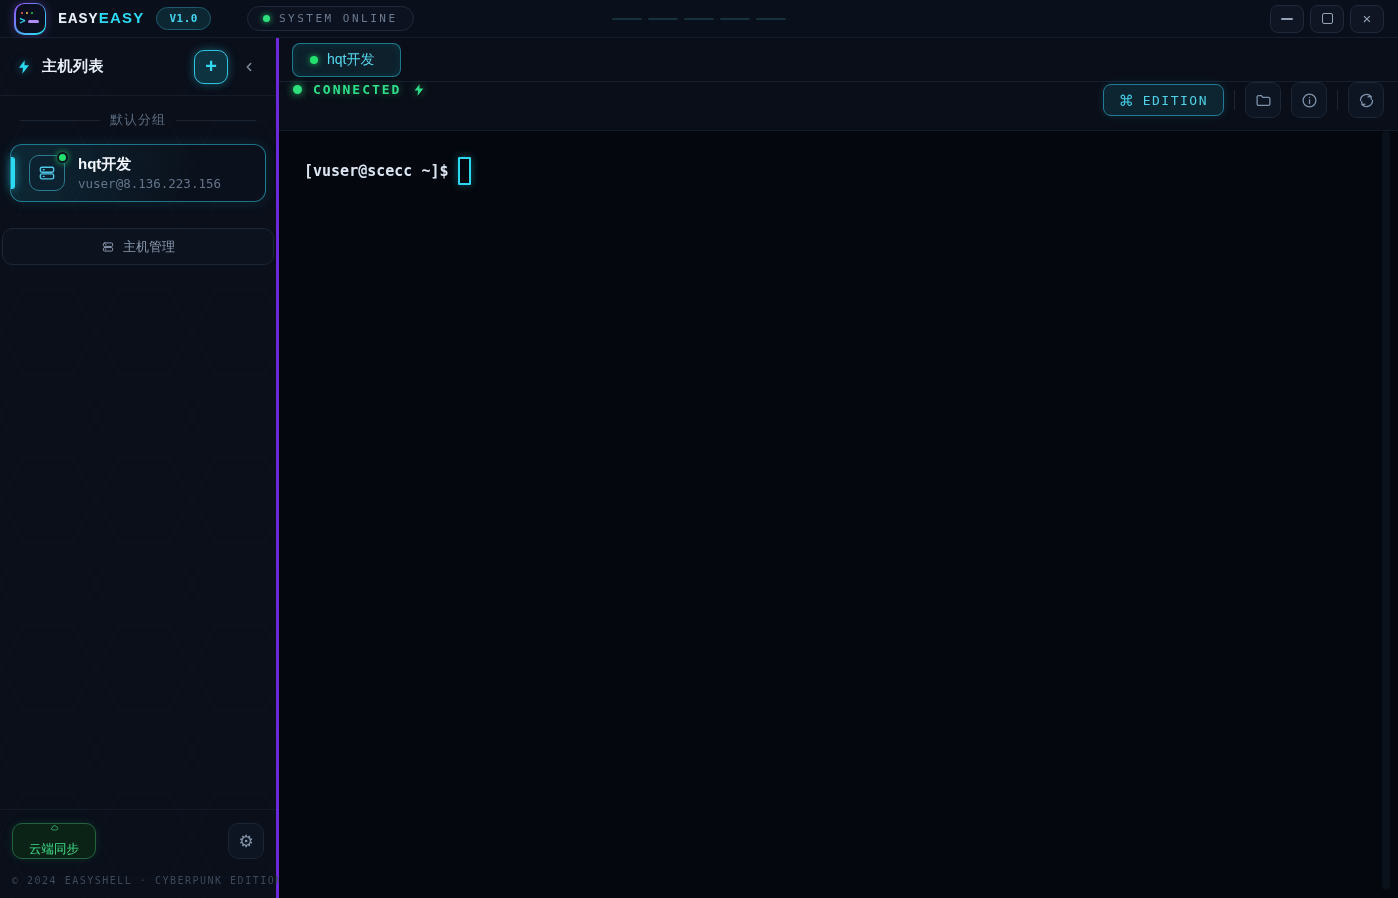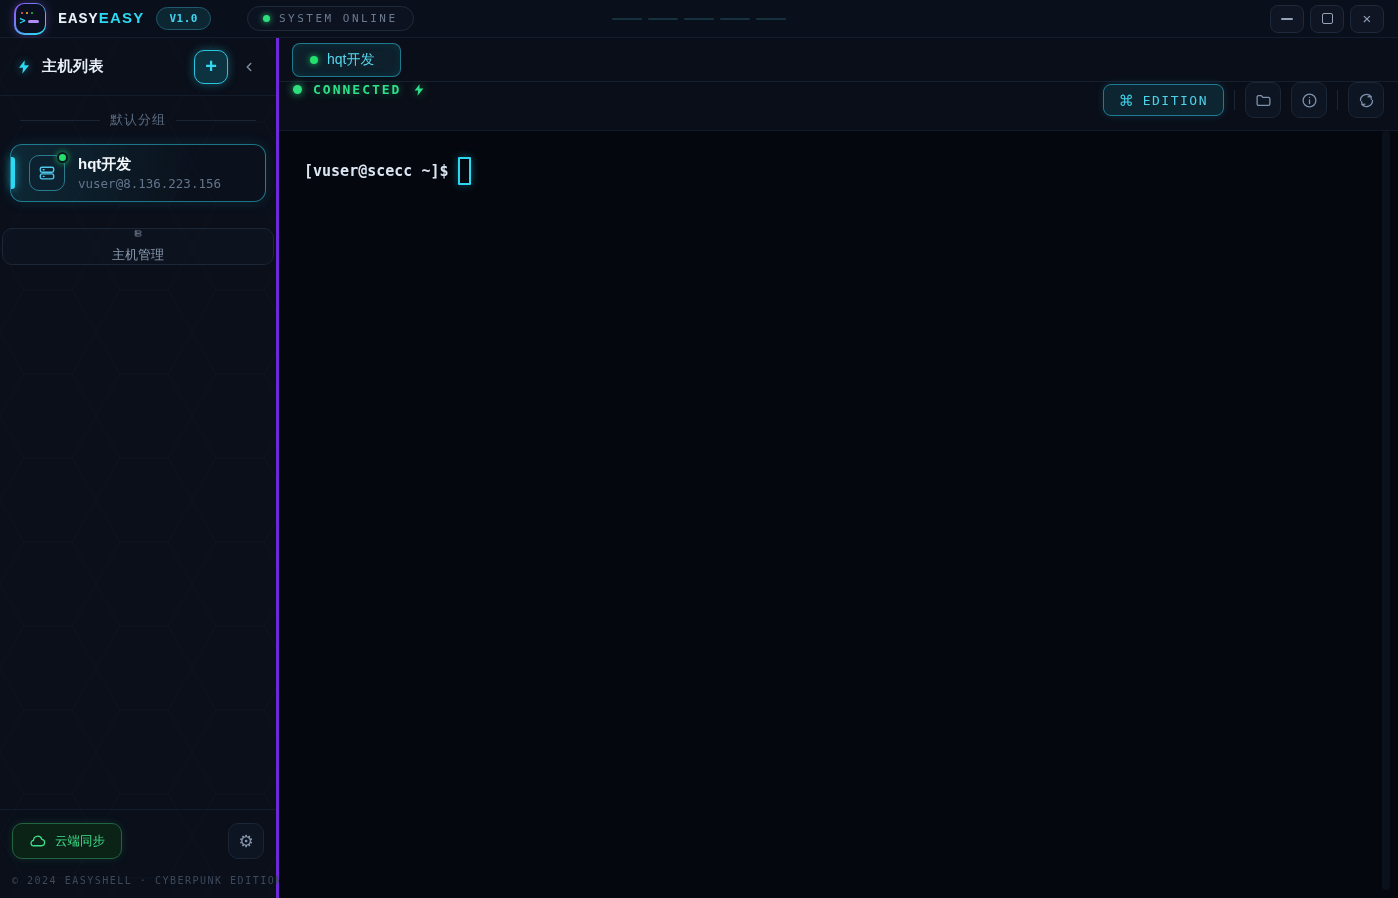--- a/index.html
+++ b/index.html
@@ -70,26 +70,26 @@
     border-radius:0 3px 3px 0;background:var(--accent-cyan);box-shadow:0 0 8px rgba(43,217,242,.8);}
   .host-icon-wrap{position:relative;width:36px;height:36px;flex:0 0 36px;border-radius:10px;
     background:#0d2230;border:1px solid #2a7a90;display:flex;align-items:center;justify-content:center;}
   .host-icon-wrap svg{color:#4fc7e8;}
   .host-status-dot{position:absolute;top:-4px;right:-4px;width:11px;height:11px;border-radius:50%;
     background:#24e06c;border:2px solid #0a1420;box-shadow:0 0 6px rgba(36,224,108,.8);}
   .host-name{font-size:15px;font-weight:bold;color:#f2f6fb;line-height:1.25;}
   .host-addr{font:12.5px "DejaVu Sans Mono",monospace;color:#64748b;margin-top:2px;text-align:right;}
   .manage-btn{margin:26px 2px 0;height:37px;border-radius:10px;border:1px solid var(--border-soft);
     background:rgba(13,20,34,.6);color:var(--text-secondary);font-size:13px;display:flex;
-    align-items:center;justify-content:center;gap:8px;cursor:pointer;flex-direction:column;}
+    align-items:center;justify-content:center;gap:8px;cursor:pointer;}
   .sb-bottom{margin-top:auto;border-top:1px solid #131c2b;padding:13px 12px 8px;position:relative;}
   .sb-bottom-row{display:flex;align-items:center;justify-content:space-between;}
   .cloud-btn{display:flex;align-items:center;gap:9px;height:36px;padding:0 16px;border-radius:10px;
     background:#0b2217;border:1px solid #226340;color:#3fe08a;font-size:12.5px;cursor:pointer;
-    box-shadow:0 0 10px rgba(46,224,124,.12);}
+    box-shadow:0 0 10px rgba(46,224,124,.12);flex-direction:column;}
   .gear-btn{width:36px;height:36px;border-radius:10px;border:1px solid var(--border-soft);
     background:var(--bg-button);color:#8494a8;font-size:17px;display:flex;align-items:center;
     justify-content:center;cursor:pointer;}
   .copyright{text-align:center;margin:16px 0 4px;font:10px "DejaVu Sans Mono",monospace;
     color:var(--text-faint);letter-spacing:1.5px;white-space:nowrap;}
 
   
   .main{flex:1;display:flex;flex-direction:column;min-width:0;background:#0a0e18;}
   .tabbar{height:44px;flex:0 0 44px;display:flex;align-items:center;padding:0 0 0 13px;
     border-bottom:1px solid #161f2e;}

